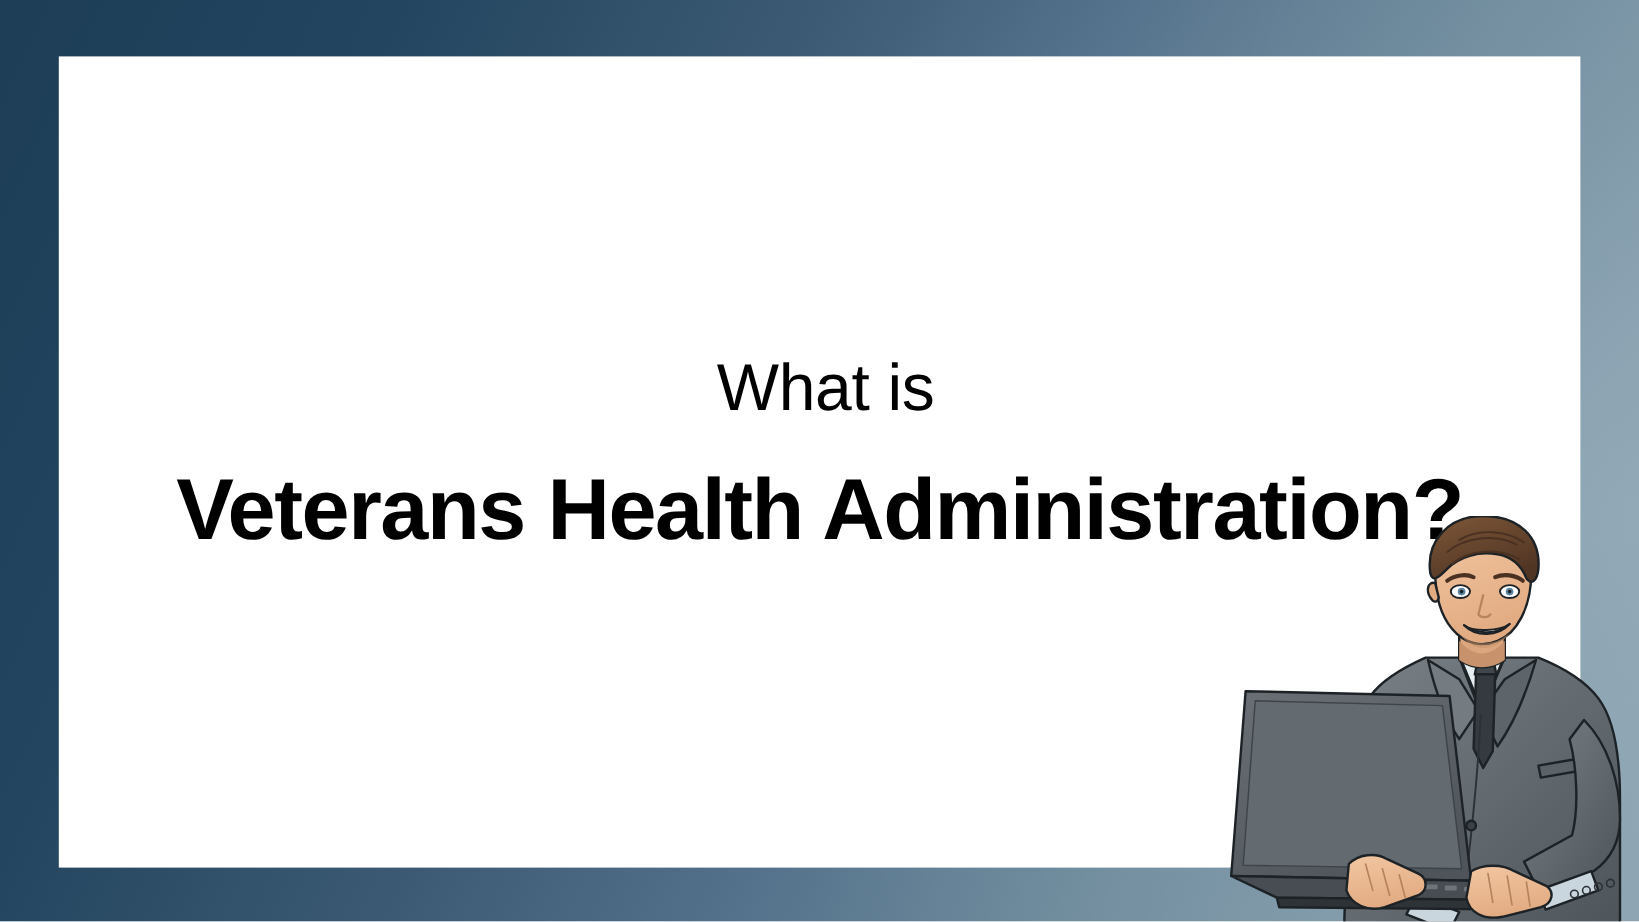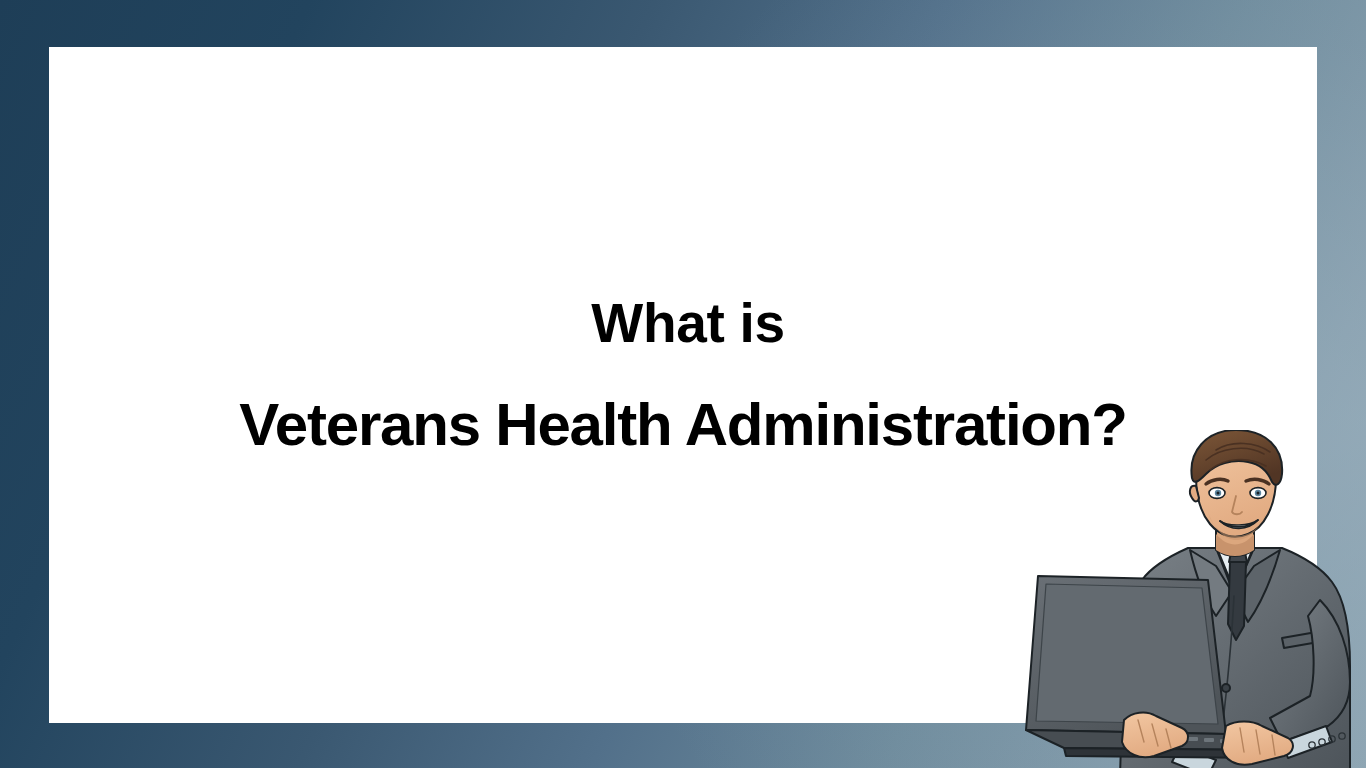--- a/index.html
+++ b/index.html
@@ -57,34 +57,34 @@
   }
 
   .title-line-1 {
     position: absolute;
     left: 0;
     top: 243px;           
     width: 1268px;
     text-align: center;
     font-size: 55px;
     line-height: 66px;
-    font-weight: bold;
+    font-weight: normal;
     color: #000000;
     letter-spacing: -0.3px;
     white-space: nowrap;
     padding-left: 10px;
   }
 
   .title-line-2 {
     position: absolute;
     left: 0;
     top: 335px;           
     width: 1268px;
     text-align: center;
-    font-size: 60px;
+    font-size: 72px;
     line-height: 86px;
     font-weight: bold;
     color: #000000;
     letter-spacing: -1.2px;
     white-space: nowrap;
   }
 
   
   #presenter-illustration {
     position: absolute;

